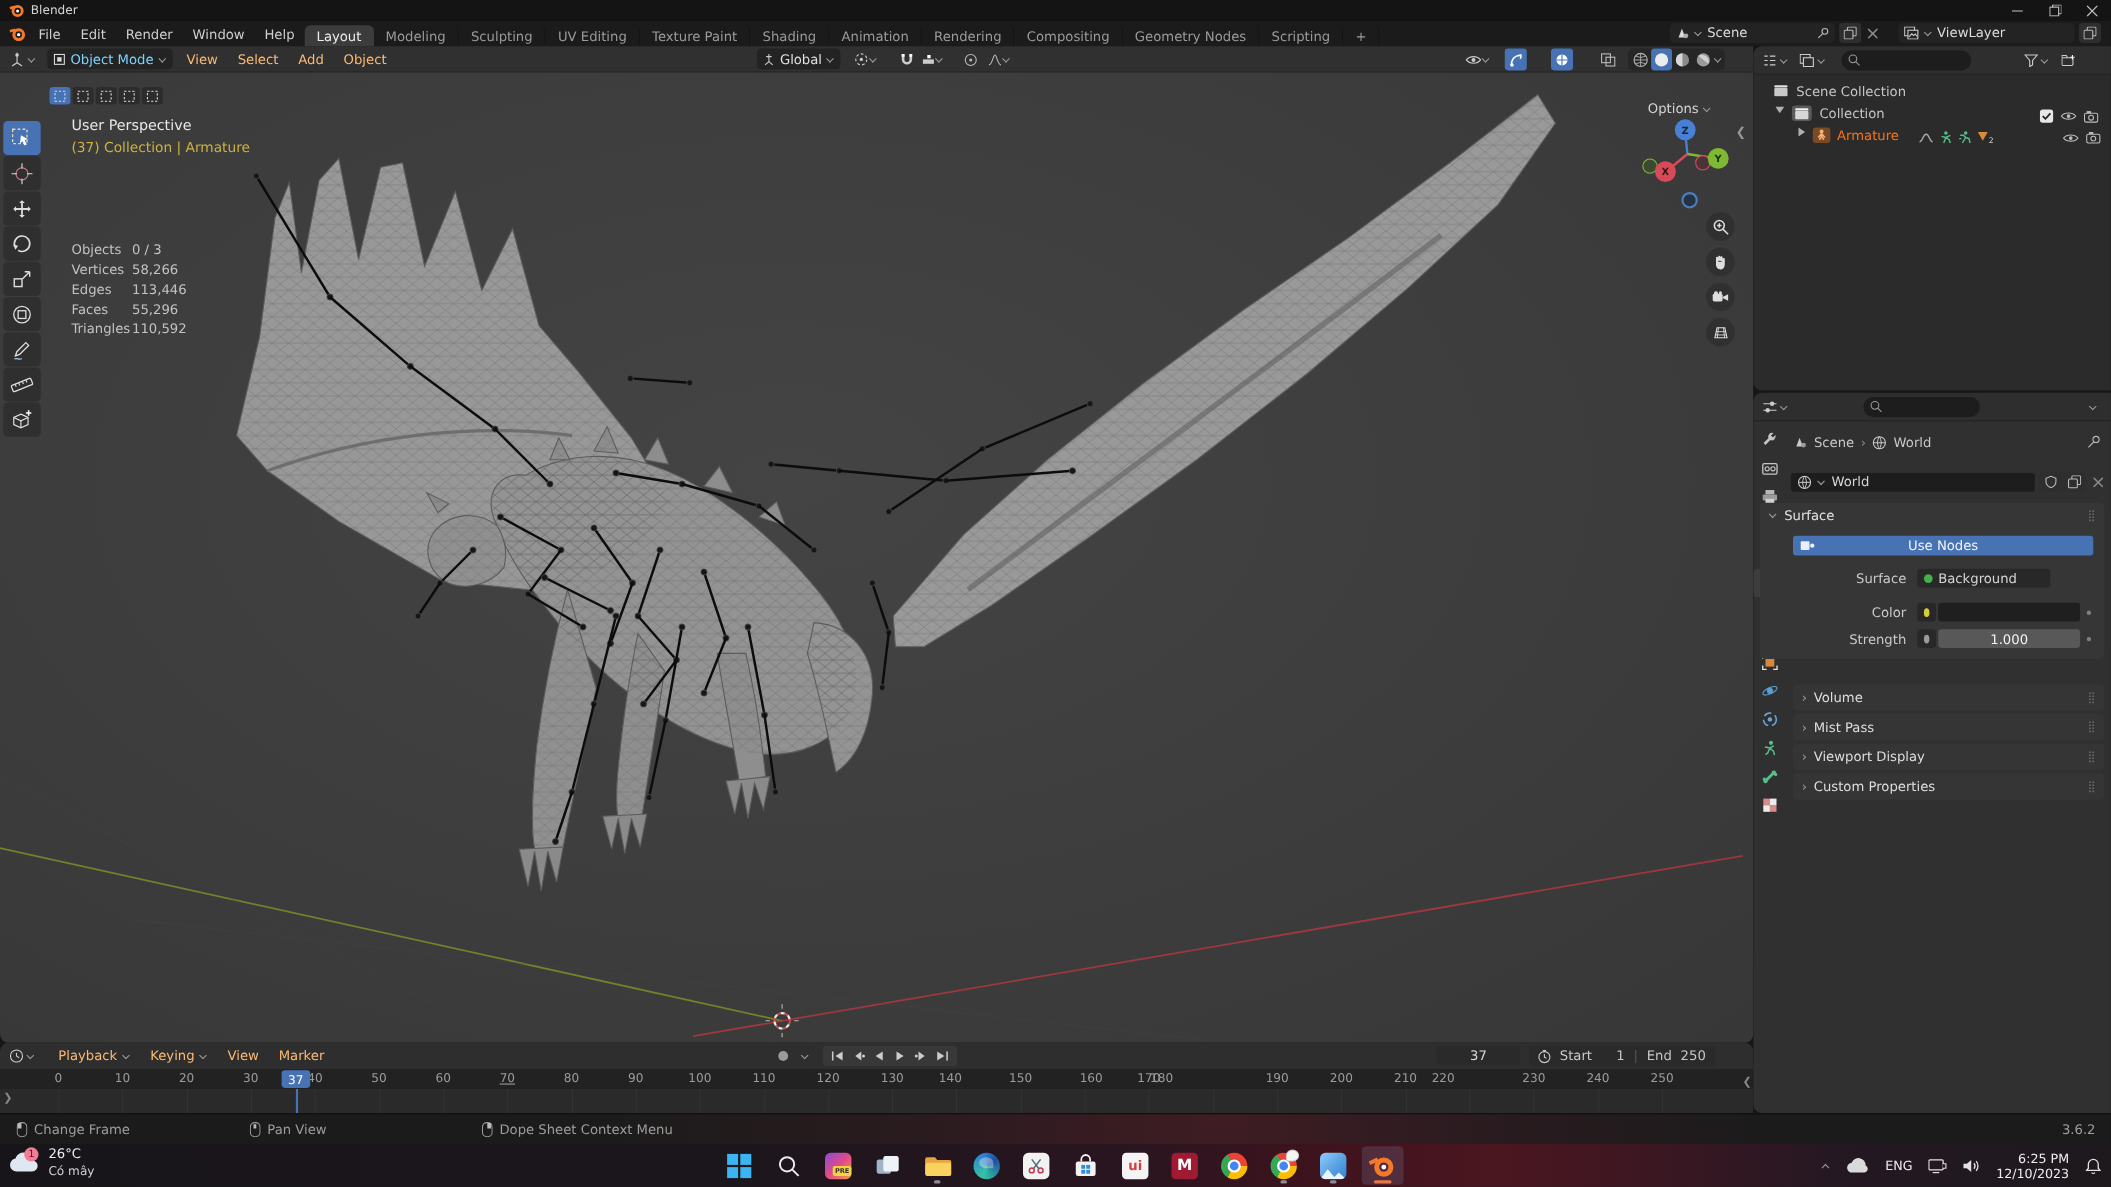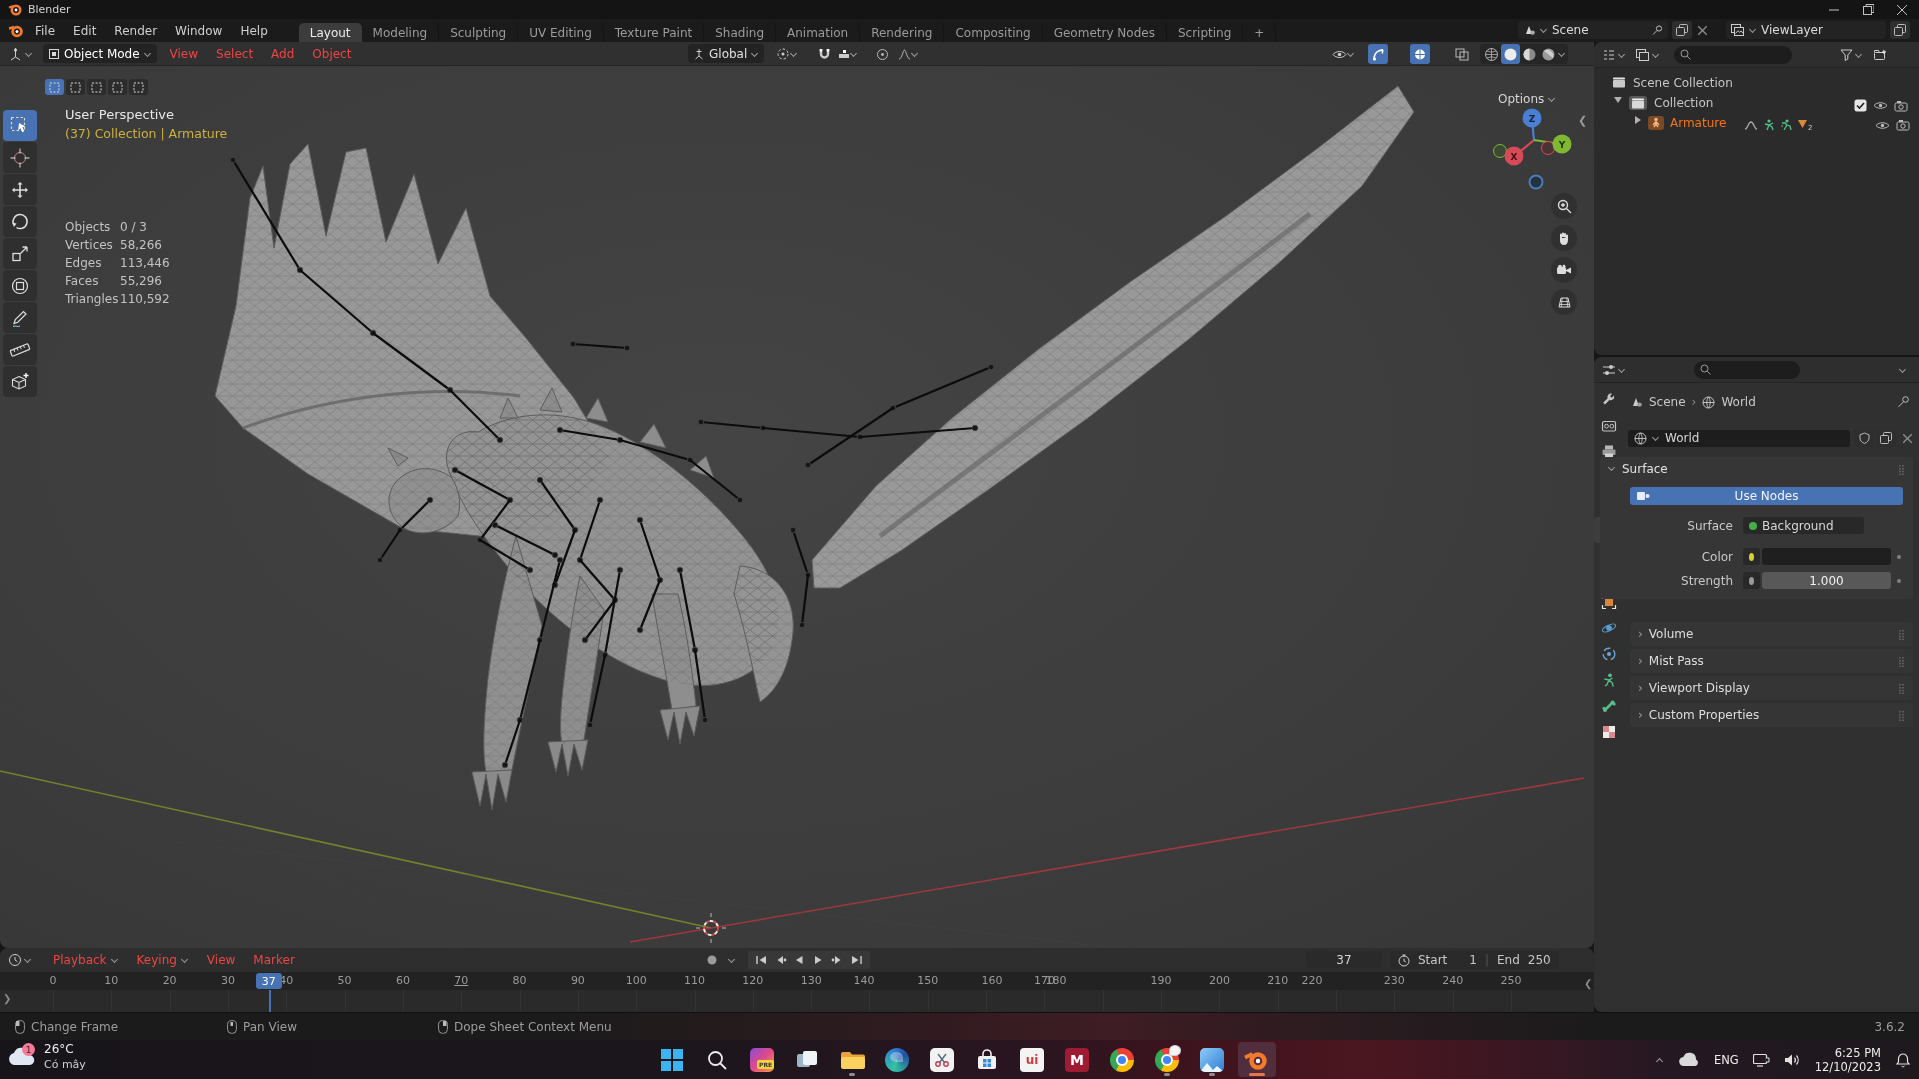--- a/index.html
+++ b/index.html
@@ -16,21 +16,21 @@
 .winbtn{width:34px;height:19px;display:flex;align-items:center;justify-content:center;color:#c2c2c2}
 
 #menubar{position:absolute;left:0;top:19px;width:100%;height:23px;background:#1b1b1b;display:flex;align-items:center}
 .menu{color:#cfcfcf;padding:0 9px;height:23px;display:flex;align-items:center}
 .tab{color:#9b9b9b;padding:0 11px;height:19px;margin-top:4px;display:flex;align-items:center;border-radius:5px 5px 0 0;border-right:1px solid #141414;font-size:12px}
 .tab.active{background:#3c3c3c;color:#ececec;border-right:none}
 .pill{background:#232323;border-radius:4px;display:flex;align-items:center;gap:4px;padding:0 5px;height:18px}
 .sqbtn{background:#2e2e2e;border-radius:3px;height:18px;display:flex;align-items:center;justify-content:center;padding:0 3px}
 
 #toolheader{position:absolute;left:0;top:0;width:1594px;height:24px;background:#303030;border-bottom:1px solid #232323;display:flex;align-items:center}
-.hmenu{color:#ef4444;padding:0 9px}
+.hmenu{color:#fdba74;padding:0 9px}
 .hicon{display:flex;align-items:center;justify-content:center;height:20px;border-radius:3px;padding:0 2px}
 .hicon.on{background:#4772b3}
 
 #viewport{position:absolute;left:0;top:24px;width:1594px;height:882px;background:radial-gradient(ellipse at 45% 42%,#444 0%,#3d3d3d 55%,#373737 100%);overflow:hidden;border-radius:0 0 8px 8px}
 .tbtn{width:34px;height:31px;border-radius:4px;display:flex;align-items:center;justify-content:center;background:#2f2f2f;margin:1px 0}
 .tbtn.active{background:#4772b3}
 .smode{width:19px;height:16px;border-radius:3px;background:#2c2c2c;display:flex;align-items:center;justify-content:center;margin-right:2px}
 .smode.active{background:#4772b3}
 #vp-stats{position:absolute;left:65px;top:152px;color:#c2c2c2;font-size:12px;line-height:18px}
 #vp-stats .srow{display:flex}
@@ -110,21 +110,21 @@
         <path d="M1 4.5L6 3" stroke="#f5792a" stroke-width="2.4"></path>
       </svg>
   </span>
   <span id="mb-menus" class="row">
       <span class="menu">File</span>
       <span class="menu">Edit</span>
       <span class="menu">Render</span>
       <span class="menu">Window</span>
       <span class="menu">Help</span>
     </span>
-  <span id="mb-tabs" class="row" style="margin-left:22px">
+  <span id="mb-tabs" class="row" style="">
       <span class="tab active">Layout</span>
       <span class="tab">Modeling</span>
       <span class="tab">Sculpting</span>
       <span class="tab">UV Editing</span>
       <span class="tab">Texture Paint</span>
       <span class="tab">Shading</span>
       <span class="tab">Animation</span>
       <span class="tab">Rendering</span>
       <span class="tab">Compositing</span>
       <span class="tab">Geometry Nodes</span>
@@ -180,21 +180,21 @@
           <path d="M7.5 1v9M3 13l4.5-3L12 13" fill="none" stroke="#cfcfcf"></path>
           <circle cx="7.5" cy="3" r="1.6" fill="#cfcfcf"></circle>
         </svg>
         <span class="chev"></span>
     </span>
     <div class="pill" style="margin-left:8px;height:19px">
       <svg width="12" height="12">
           <rect x="1.5" y="1.5" width="9" height="9" fill="none" stroke="#d8d8d8"></rect>
           <rect x="4" y="4" width="4" height="4" fill="#d8d8d8"></rect>
         </svg>
-      <span style="color:#ffffff">Object Mode</span>
+      <span style="color:#7dd3fc">Object Mode</span>
       <span class="chev"></span>
     </div>
     <span id="th-menus" class="row" style="margin-left:4px">
         <span class="hmenu">View</span>
         <span class="hmenu">Select</span>
         <span class="hmenu">Add</span>
         <span class="hmenu">Object</span>
       </span>
 
     <div class="abs pill" style="left:688px;top:2px;height:19px">

